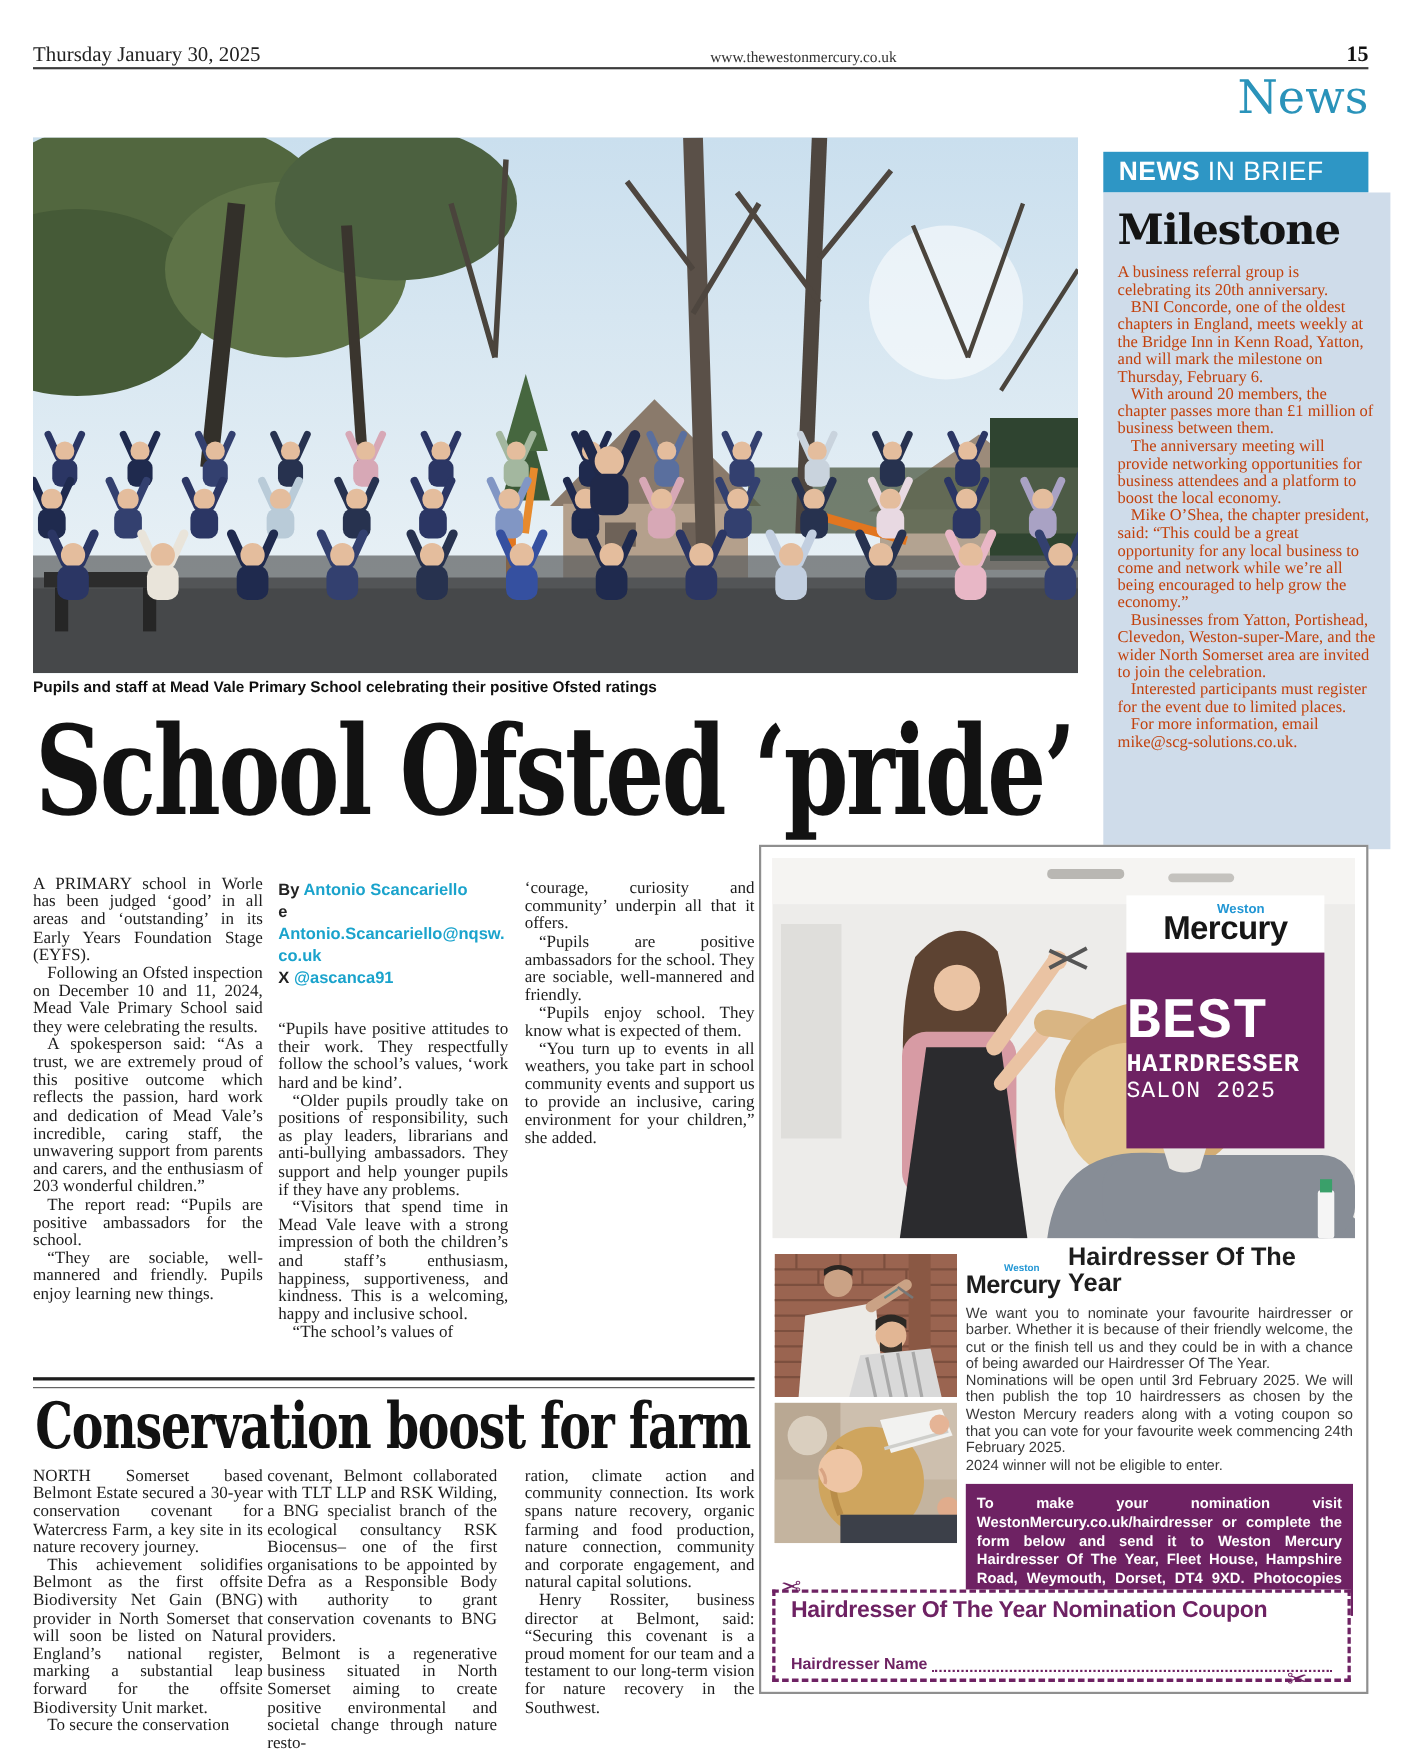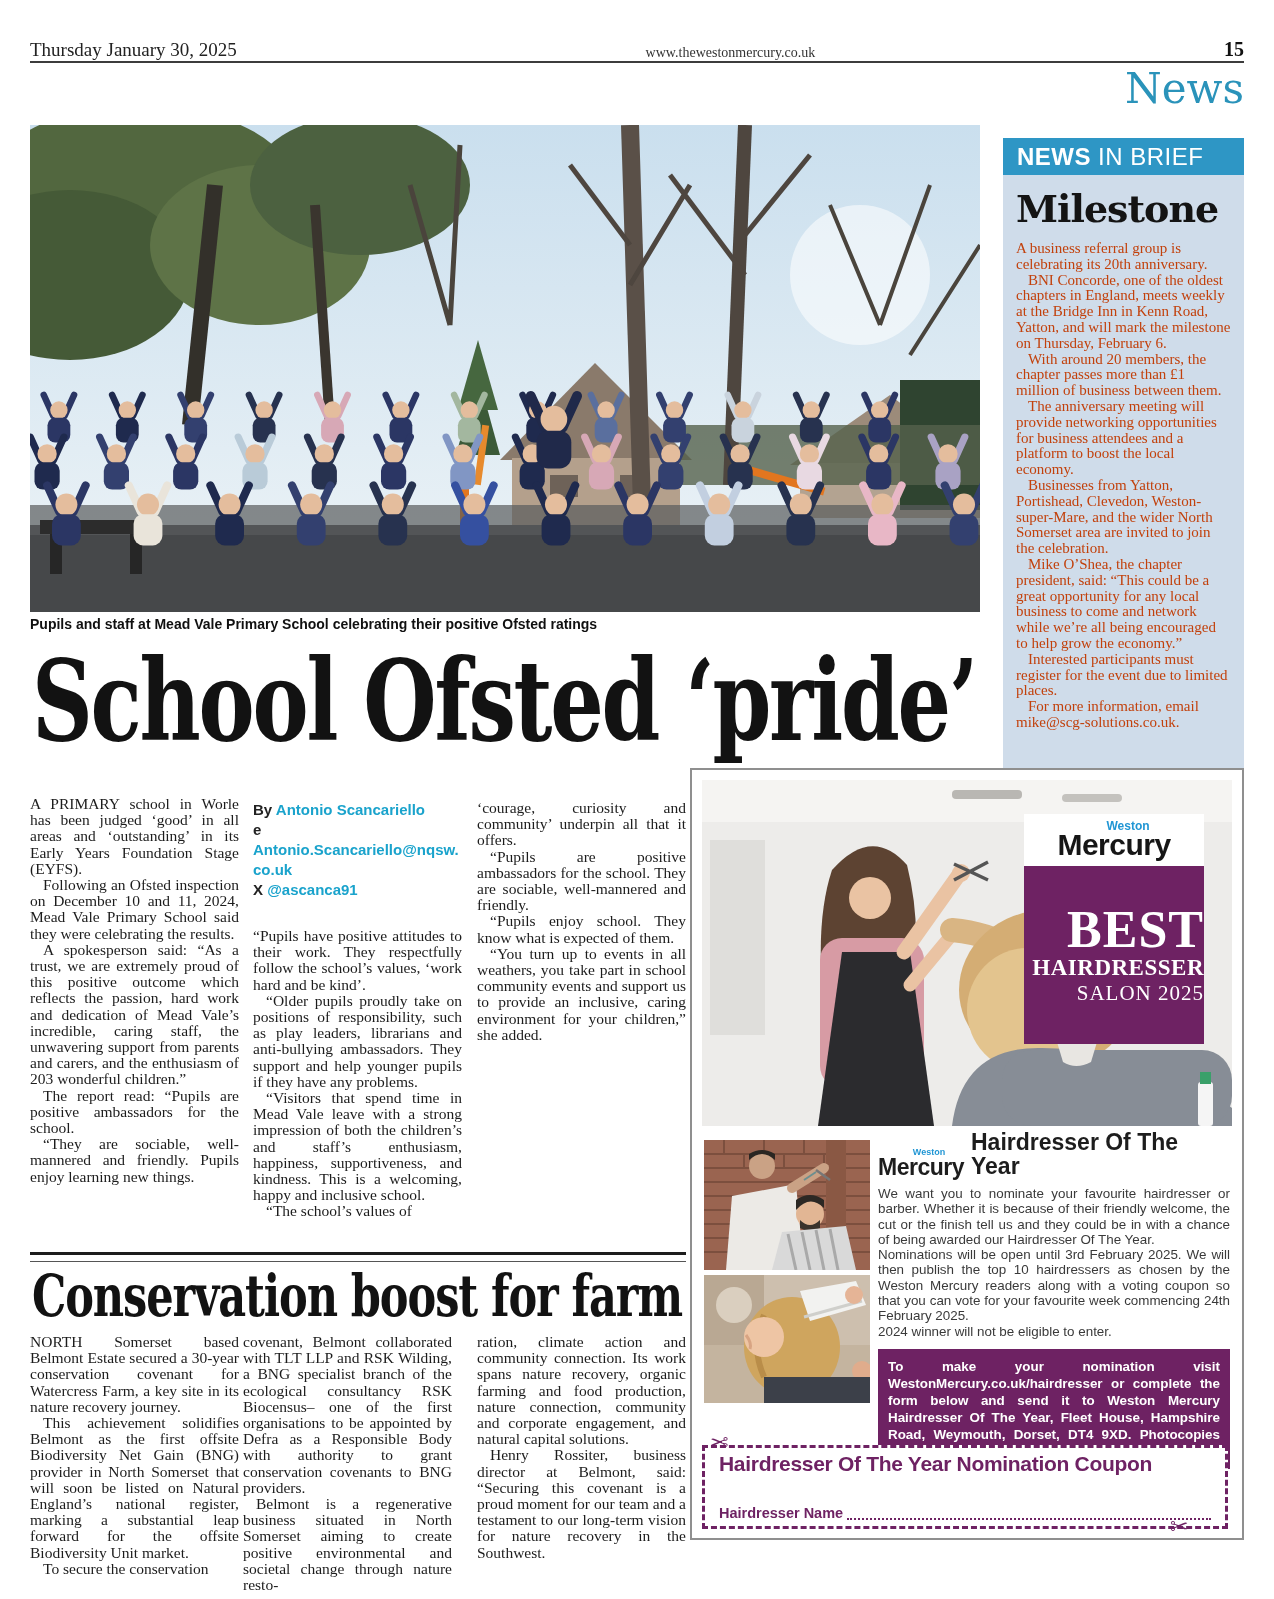--- a/index.html
+++ b/index.html
@@ -28,38 +28,38 @@
   .byline{font-family:"Liberation Sans",sans-serif;font-size:15px;line-height:20px;font-weight:bold;
           color:#222;margin-bottom:28px;overflow-wrap:anywhere;}
   .byline .cy{color:#1aa3cc;}
 
   
   .brief-bar{left:1003px;top:138px;width:241px;height:37px;background:#2e96c5;color:#fff;
              display:flex;align-items:center;padding-left:14px;box-sizing:border-box;
              font-size:24px;letter-spacing:.5px;}
   .brief-bar .b1{font-weight:800;margin-right:7px;}
   .brief-bar .b2{font-weight:400;}
-  .brief-body{left:1003px;top:175px;width:241px;height:597px;background:#cfdcea;box-sizing:border-box;
+  .brief-body{left:1003px;top:175px;width:261px;height:597px;background:#cfdcea;box-sizing:border-box;
               padding:10px 13px;}
   .brief-body h2{margin:4px 0 12px 0;font-family:"DejaVu Serif",serif;font-size:38px;line-height:40px;
                  color:#141414;letter-spacing:-1px;}
   .brief-body p{margin:0;font-size:15px;line-height:15.8px;color:#c2410c;}
   .brief-body p.ind{text-indent:12px;}
 
   
   .ad{left:690px;top:768px;width:554px;height:772px;border:2px solid #8f8f8f;box-sizing:border-box;
       background:#fff;overflow:hidden;}
   .ad-photo{position:absolute;left:10px;top:10px;width:530px;height:346px;overflow:hidden;}
   .badge{position:absolute;left:332px;top:44px;width:180px;}
   .badge-logo{background:#fff;height:52px;display:flex;flex-direction:column;align-items:center;
               justify-content:center;font-family:"Liberation Sans",sans-serif;}
   .badge-logo .w{color:#2196d4;font-size:12px;font-weight:bold;line-height:10px;transform:translateX(14px);}
   .badge-logo .m{color:#161616;font-size:30px;font-weight:800;line-height:28px;letter-spacing:-.5px;}
-  .badge-purple{background:#6e2263;height:178px;display:flex;flex-direction:column;align-items:flex-end;
-                justify-content:center;color:#fff;font-family:Liberation Serif, serif;}
+  .badge-purple{background:#6e2263;height:178px;display:flex;flex-direction:column;align-items:flex-start;
+                justify-content:center;color:#fff;font-family:Liberation Mono, monospace;}
   .badge-purple .l1{font-size:52px;font-weight:800;line-height:50px;letter-spacing:1px;}
   .badge-purple .l2{font-size:23px;font-weight:bold;line-height:26px;letter-spacing:.5px;}
   .badge-purple .l3{font-size:21px;font-weight:300;line-height:24px;letter-spacing:1px;}
   .ad-small1{position:absolute;left:12px;top:370px;width:166px;height:130px;overflow:hidden;}
   .ad-small2{position:absolute;left:12px;top:505px;width:166px;height:128px;overflow:hidden;}
   .ad-text{position:absolute;left:186px;top:360px;width:352px;font-family:"Liberation Sans",sans-serif;}
   .ad-title{display:flex;align-items:flex-end;margin:0 0 8px 0;color:#1d1d1d;}
   .mini-brand{display:inline-flex;flex-direction:column;align-items:center;margin-right:7px;}
   .mini-brand .w{color:#2196d4;font-size:9px;font-weight:bold;line-height:7px;transform:translateX(8px);}
   .mini-brand .m{font-size:23px;font-weight:800;line-height:22px;letter-spacing:-.5px;}
@@ -230,22 +230,22 @@
 <div class="abs brief-bar sans">
   <span class="b1">NEWS</span>
   <span class="b2">IN BRIEF</span>
 </div>
 <div class="abs brief-body">
   <h2>Milestone</h2>
   <p>A business referral group is celebrating its 20th anniversary.</p>
   <p class="ind">BNI Concorde, one of the oldest chapters in England, meets weekly at the Bridge Inn in Kenn Road, Yatton, and will mark the milestone on Thursday, February 6.</p>
   <p class="ind">With around 20 members, the chapter passes more than £1 million of business between them.</p>
   <p class="ind">The anniversary meeting will provide networking opportunities for business attendees and a platform to boost the local economy.</p>
+  <p class="ind">Mike O’Shea, the chapter president, said: “This could be a great opportunity for any local business to come and network while we’re all being encouraged to help grow the economy.”</p>
   <p class="ind">Businesses from Yatton, Portishead, Clevedon, Weston-super-Mare, and the wider North Somerset area are invited to join the celebration.</p>
-  <p class="ind">Mike O’Shea, the chapter president, said: “This could be a great opportunity for any local business to come and network while we’re all being encouraged to help grow the economy.”</p>
   <p class="ind">Interested participants must register for the event due to limited places.</p>
   <p class="ind">For more information, email mike@scg-solutions.co.uk.</p>
 </div>
 
 <div class="abs ad">
   <div class="ad-photo">
     <svg width="530" height="346" viewBox="0 0 530 346">
       <rect width="530" height="346" fill="#edecea"></rect>
       <rect width="530" height="42" fill="#f5f4f2"></rect>
       <rect x="250" y="10" width="70" height="9" rx="4" fill="#b9b7b3"></rect>

